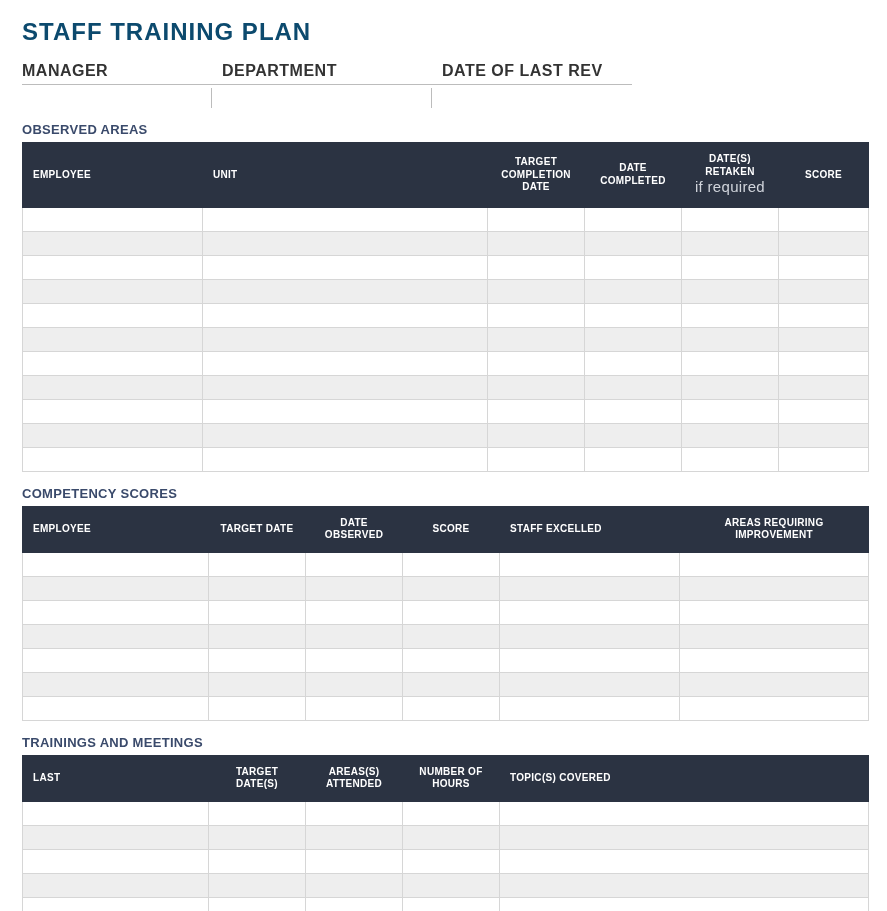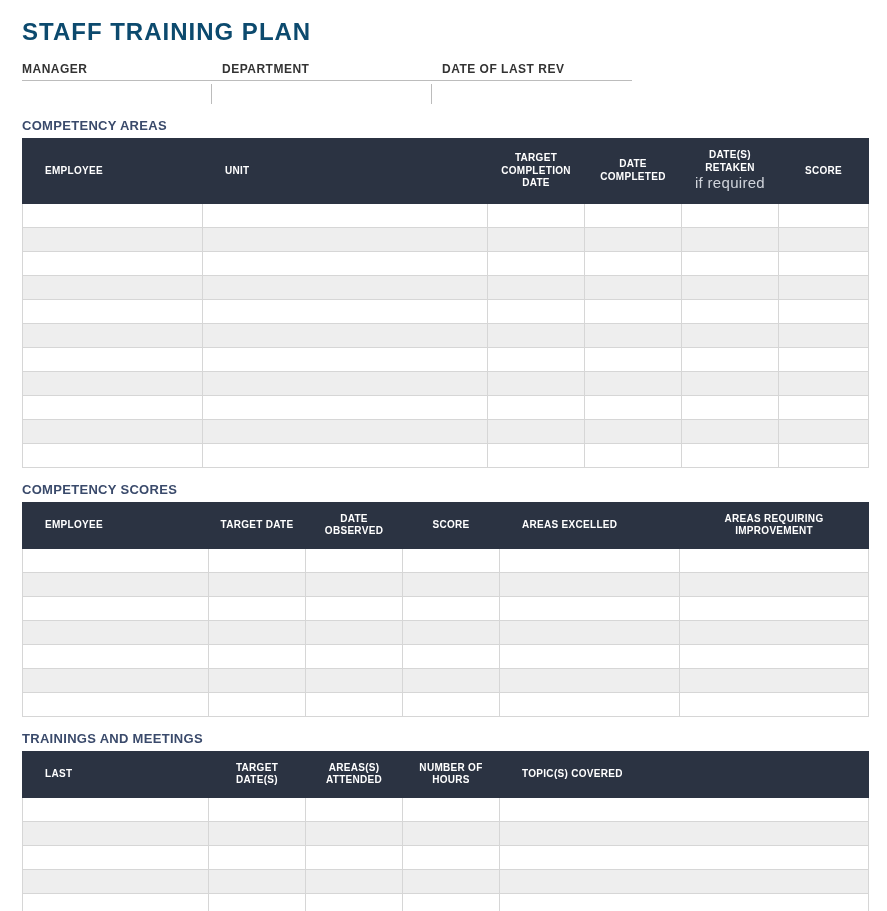--- a/index.html
+++ b/index.html
@@ -26,21 +26,21 @@
   }
   .meta-cell {
     display: flex;
     flex-direction: column;
     padding-right: 20px;
   }
   .meta-cell.m0 { width: 190px; }
   .meta-cell.m1 { width: 220px; padding-left: 10px; }
   .meta-cell.m2 { width: 200px; padding-left: 10px; }
   .meta-label {
-    font-size: 12px;
+    font-size: 16px;
     font-weight: bold;
     letter-spacing: 0.5px;
     color: #333;
     padding-bottom: 2px;
   }
   .meta-underline-row {
     display: flex;
     margin-bottom: 3px;
   }
   .mu { border-bottom: 1px solid #bcbcbc; height: 1px; }
@@ -76,21 +76,21 @@
     background: #2b3342;
     color: #fff;
     font-size: 10px;
     font-weight: bold;
     letter-spacing: 0.3px;
     padding: 10px 6px;
     text-align: center;
     border: 1px solid #2b3342;
     line-height: 1.25;
   }
-  th.left { text-align: left; padding-left: 22px; }
+  th.left { text-align: left; padding-left: 10px; }
   th .sub {
     display: block;
     font-weight: normal;
     font-size: 15px;
     color: #d0d4db;
   }
   td {
     border: 1px solid #d6d6d6;
     height: 24px;
     font-size: 11px;
@@ -142,21 +142,21 @@
   <div class="mu m0"></div>
     <div class="mu m1"></div>
     <div class="mu m2"></div>
 </div>
 <div class="meta-vsep-row">
   <div class="msep m0"></div>
     <div class="msep m1"></div>
     <div class="msep m2"></div>
 </div>
 
-<div class="section-heading">COMPETENCY AREAS</div>
+<div class="section-heading">OBSERVED AREAS</div>
 <table class="t1">
   <colgroup>
       <col class="c1">
       <col class="c2">
       <col class="c3">
       <col class="c4">
       <col class="c5">
       <col class="c6">
     </colgroup>
   <thead>
@@ -270,21 +270,21 @@
       <col class="c4">
       <col class="c5">
       <col class="c6">
     </colgroup>
   <thead>
     <tr>
       <th class="left">EMPLOYEE</th>
       <th>TARGET DATE</th>
       <th>DATE OBSERVED</th>
       <th>SCORE</th>
-      <th class="left">AREAS EXCELLED</th>
+      <th class="left">STAFF EXCELLED</th>
       <th>AREAS REQUIRING IMPROVEMENT</th>
     </tr>
   </thead>
   <tbody id="competency-body">
       <tr>
         <td></td>
         <td></td>
         <td></td>
         <td></td>
         <td></td>

